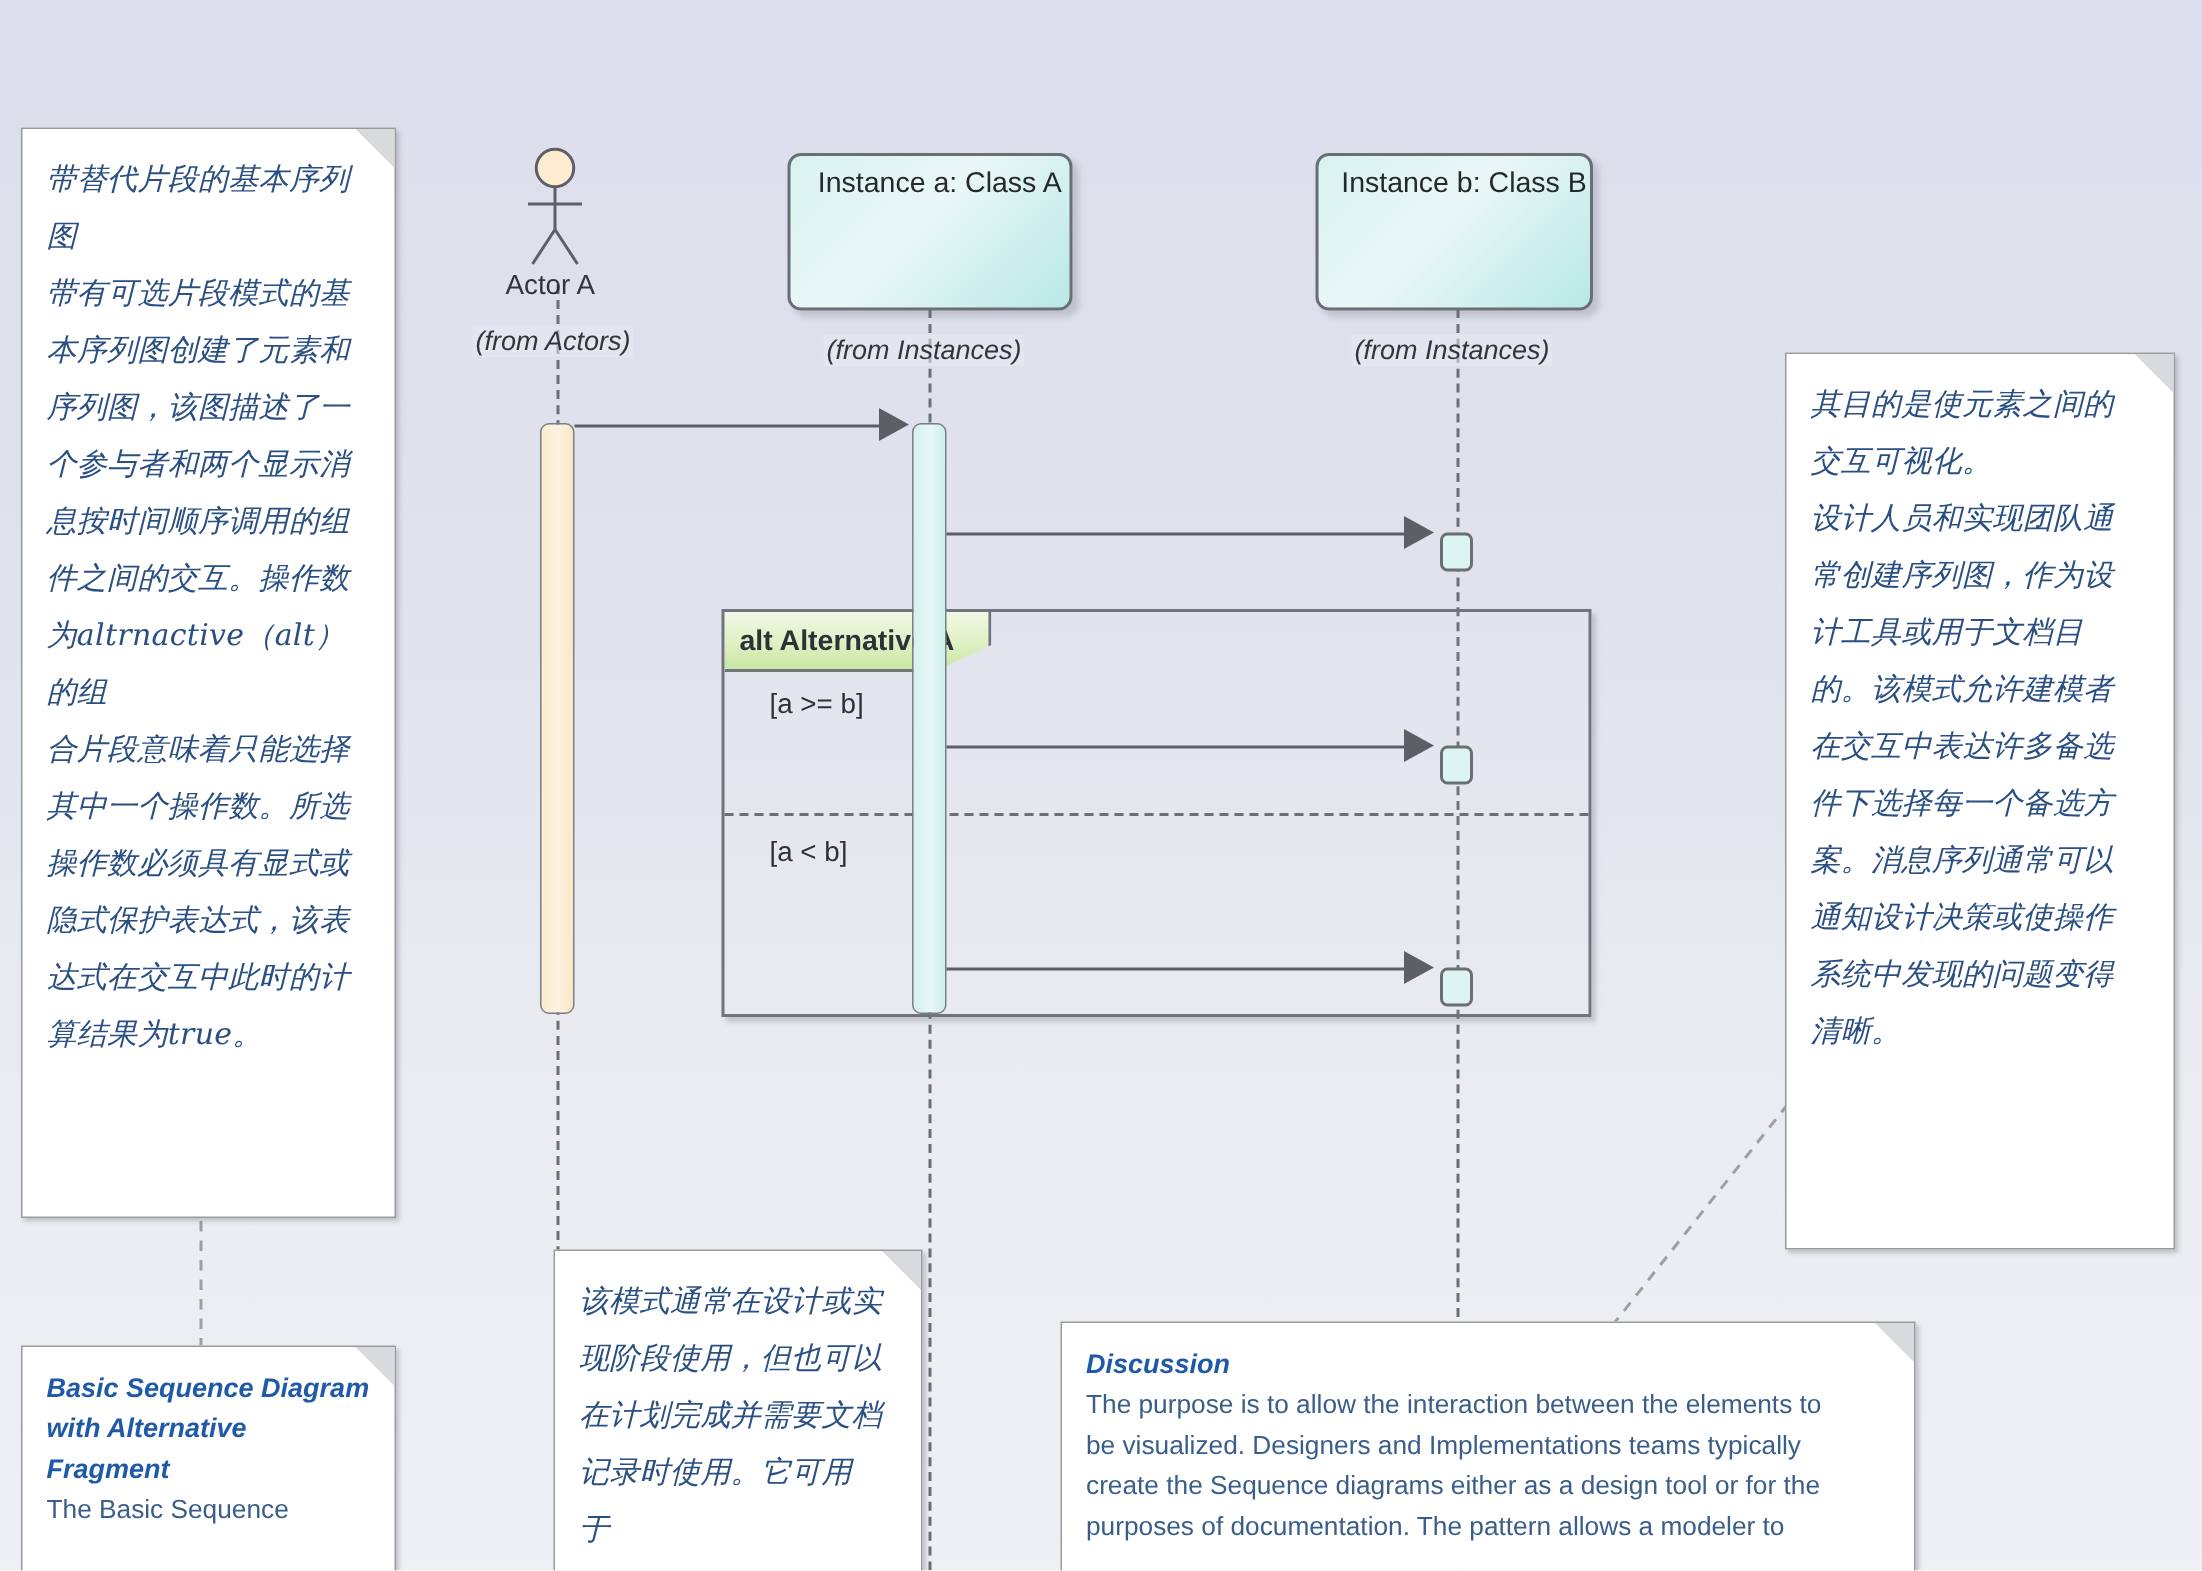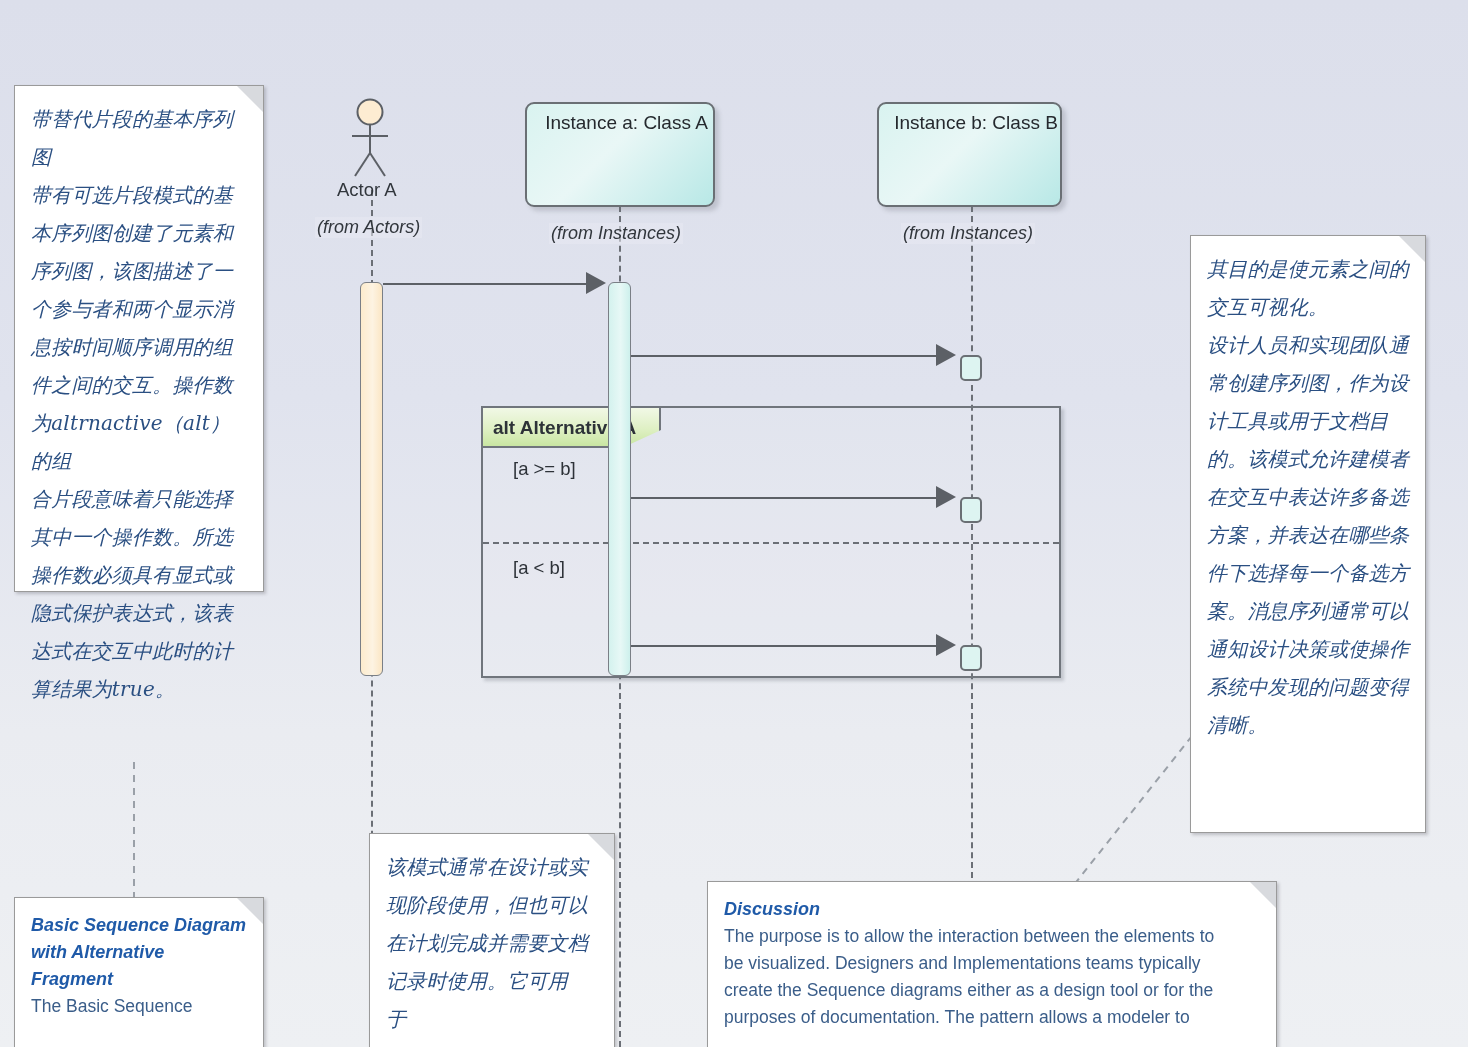--- a/index.html
+++ b/index.html
@@ -51,22 +51,22 @@
   .note-title {
     font-family: "Liberation Sans", sans-serif;
     font-style: italic;
     font-weight: bold;
     color: #1f5aa8;
     font-size: 18px;
     line-height: 27px;
   }
 
   
-  #note-top-left   { left: 14px;   top: 85px;   width: 250px; height: 507px; }
-  #note-right      { left: 1190px; top: 235px;  width: 236px; height: 598px; }
+  #note-top-left   { left: 14px;   top: 85px;   width: 250px; height: 727px; }
+  #note-right      { left: 1190px; top: 235px;  width: 260px; height: 598px; }
   #note-bottom-left{ left: 14px;   top: 897px;  width: 250px; height: 180px; }
   #note-bottom-mid { left: 369px;  top: 833px;  width: 246px; height: 230px; }
   #note-discussion { left: 707px;  top: 881px;  width: 570px; height: 190px; }
 
   
   .conn {
     position: absolute;
     pointer-events: none;
   }
 
@@ -277,21 +277,20 @@
   <div class="note" id="note-right">
     <div class="foldcorner"></div>
     <div class="note-cn">
       <div>其目的是使元素之间的</div>
       <div>交互可视化。</div>
       <div>设计人员和实现团队通</div>
       <div>常创建序列图，作为设</div>
       <div>计工具或用于文档目</div>
       <div>的。该模式允许建模者</div>
       <div>在交互中表达许多备选</div>
-      <div>方案，并表达在哪些条</div>
       <div>件下选择每一个备选方</div>
       <div>案。消息序列通常可以</div>
       <div>通知设计决策或使操作</div>
       <div>系统中发现的问题变得</div>
       <div>清晰。</div>
     </div>
   </div>
 
   <div class="note" id="note-bottom-left">
     <div class="foldcorner"></div>

